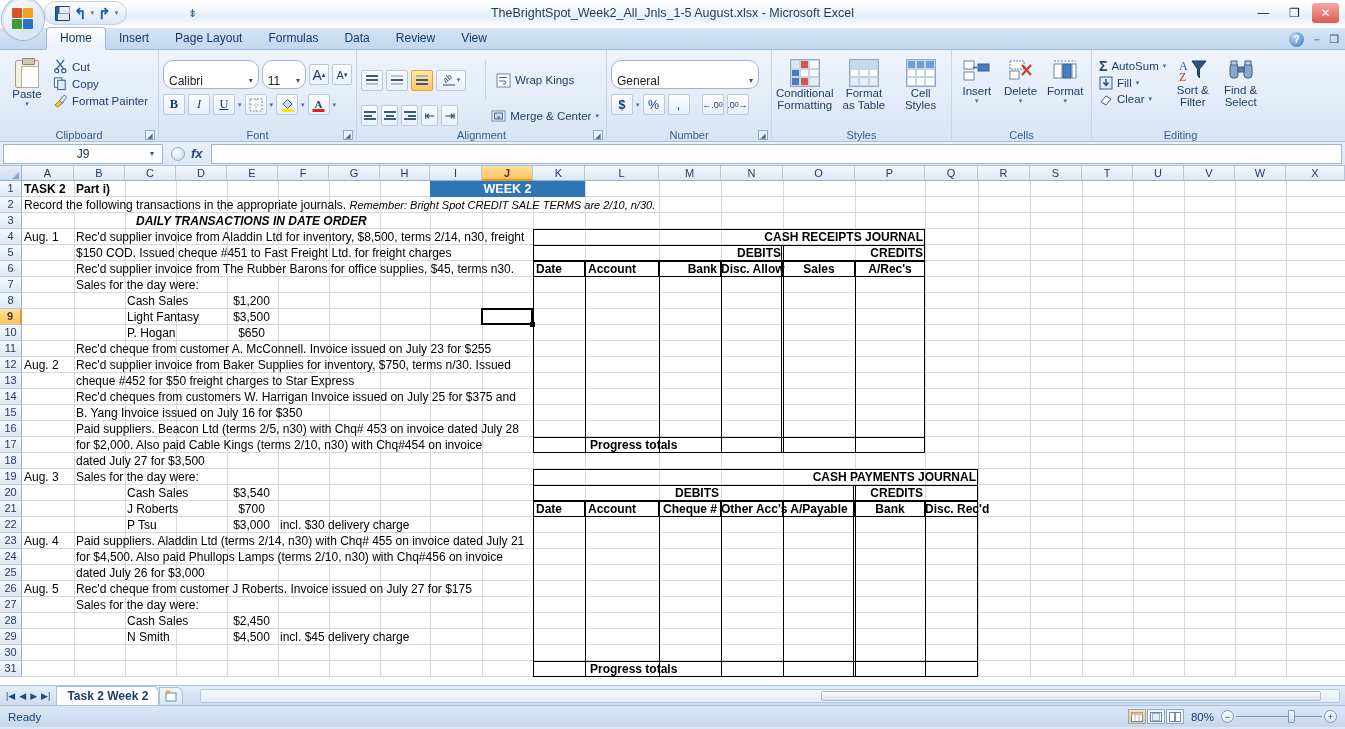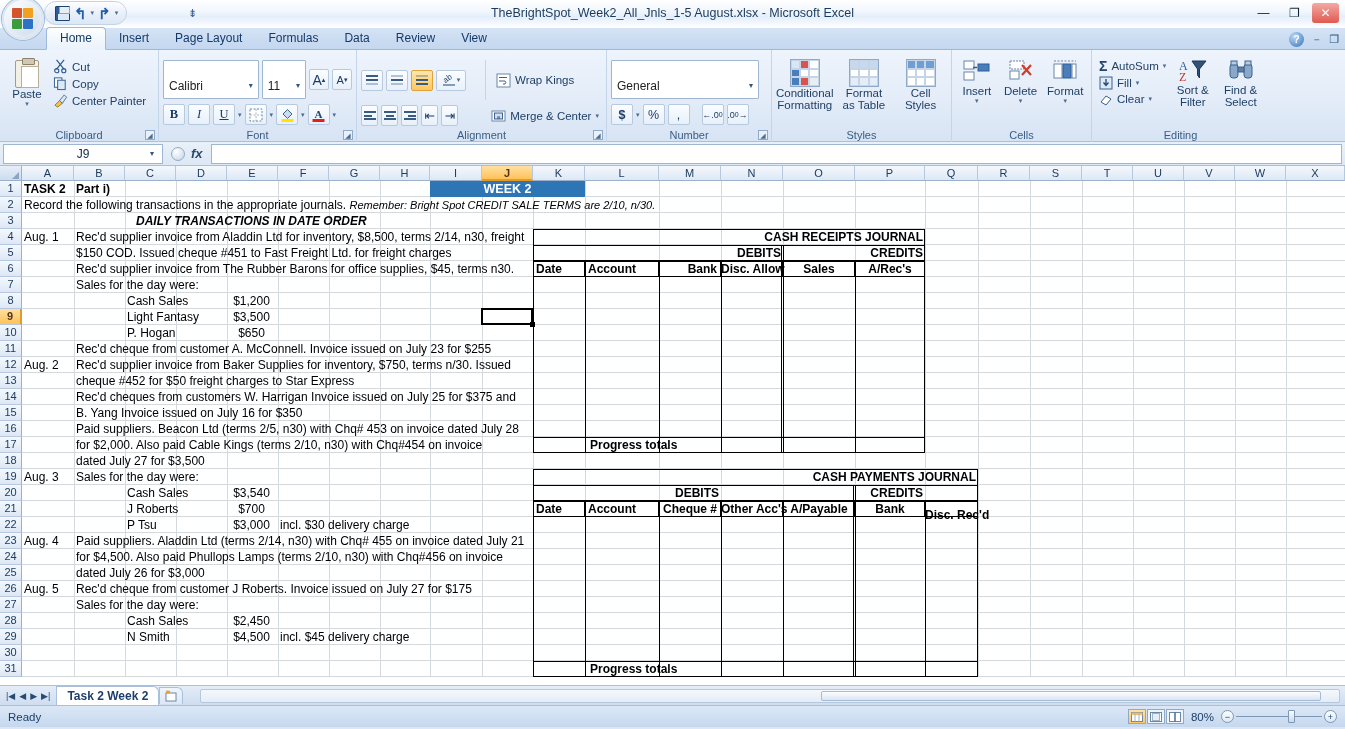--- a/index.html
+++ b/index.html
@@ -142,23 +142,23 @@
     content:'';position:absolute;left:6px;top:-3px;width:11px;height:5px;
     background:#cfc8b4;border:1px solid #8e836a;border-radius:1px;
   }
   .clipboard-ico::after{
     content:'';position:absolute;left:5px;top:5px;width:16px;height:20px;
     background:#fff;border:1px solid #b9b09a;
   }
   .scissors, .copy-ico, .brush-ico { width:15px;height:15px;display:block;}
 
   .font-name-box, .font-size-box, .numfmt-box {
-    height: 39px; border:1px solid #9fb6d0; background:#fff;
+    height: 29px; border:1px solid #9fb6d0; background:#fff;
     display:flex;align-items:center; padding:12px 2px 0 5px;
-    font-size:12px; color:#222; border-radius:1px;
+    font-size:12px; color:#222; border-radius:10px;
   }
   .font-name-box{width:105px;}
   .font-size-box{width:48px;}
   .numfmt-box{width:148px;}
   .box-caret{margin-left:auto; font-size:8px;color:#35557d; padding-right:3px;}
 
   .sq-btn {
     width:22px;height:21px;border:1px solid transparent;
     display:flex;align-items:center;justify-content:center;
     font-size:12.5px; color:#1b3c66;
@@ -385,21 +385,21 @@
               <rect x="1.5" y="2" width="8" height="10" fill="#fff" stroke="#2a5a92"></rect>
               <rect x="5" y="4.5" width="8" height="10" fill="#dce9f7" stroke="#2a5a92"></rect>
             </svg>
             <span class="btn-lbl">Copy</span>
           </div>
           <div class="small-cmd">
             <svg class="brush-ico" viewBox="0 0 16 16">
               <path d="M2 13 L7 8 L10 11 L5 15 Z" fill="#f2c14e" stroke="#9a7a20"></path>
               <path d="M7 8 L12 2 L14.5 4.5 L10 11 Z" fill="#d9e6f5" stroke="#53728f"></path>
             </svg>
-            <span class="btn-lbl">Center Painter</span>
+            <span class="btn-lbl">Format Painter</span>
           </div>
         </div>
       </div>
       <div class="rgroup-label">Clipboard</div>
       <div class="dialog-launcher">◢</div>
     </div>
 
     <div class="rgroup" style="width:198px;">
       <div class="rrow" style="padding-top:8px;">
         <div class="font-name-box">
@@ -893,21 +893,21 @@
           <div class="cell b" style="left: 563px; top: 320px; width: 74px; text-align: left; padding: 0px 0px 0px 3px;">Account</div>
           <div class="jbox" style="left: 637px; top: 320px; width: 62px; height: 16px;"></div>
           <div class="cell b" style="left: 637px; top: 320px; width: 62px; text-align: center; padding: 0px;">Cheque #</div>
           <div class="jbox" style="left: 699px; top: 320px; width: 62px; height: 16px;"></div>
           <div class="cell b" style="left: 699px; top: 320px; width: 62px; text-align: center; padding: 0px;">Other Acc's</div>
           <div class="jbox" style="left: 761px; top: 320px; width: 72px; height: 16px;"></div>
           <div class="cell b" style="left: 761px; top: 320px; width: 72px; text-align: center; padding: 0px;">A/Payable</div>
           <div class="jbox" style="left: 833px; top: 320px; width: 70px; height: 16px;"></div>
           <div class="cell b" style="left: 833px; top: 320px; width: 70px; text-align: center; padding: 0px;">Bank</div>
           <div class="jbox" style="left: 903px; top: 320px; width: 53px; height: 16px;"></div>
-          <div class="cell b" style="left: 903px; top: 320px; width: 53px; text-align: center; padding: 0px; margin-top: 6px;">Disc. Rec'd</div>
+          <div class="cell b" style="left: 903px; top: 320px; width: 53px; text-align: center; padding: 0px;">Disc. Rec'd</div>
           <div style="position: absolute; left: 563px; top: 320px; width: 1px; height: 176px; background: rgb(0, 0, 0);"></div>
           <div style="position: absolute; left: 637px; top: 320px; width: 1px; height: 176px; background: rgb(0, 0, 0);"></div>
           <div style="position: absolute; left: 699px; top: 320px; width: 1px; height: 176px; background: rgb(0, 0, 0);"></div>
           <div style="position: absolute; left: 761px; top: 320px; width: 1px; height: 176px; background: rgb(0, 0, 0);"></div>
           <div style="position: absolute; left: 903px; top: 320px; width: 1px; height: 176px; background: rgb(0, 0, 0);"></div>
           <div style="position: absolute; left: 831px; top: 304px; width: 3px; height: 192px; border-left: 1px solid rgb(0, 0, 0); border-right: 1px solid rgb(0, 0, 0);"></div>
           <div class="jbox" style="left: 511px; top: 480px; width: 445px; height: 16px;"></div>
           <div class="cell b" style="left: 566px; top: 480px;">Progress totals</div>
           <div class="selbox" style="left: 459px; top: 127px; width: 52px; height: 17px;"></div>
         </div>

